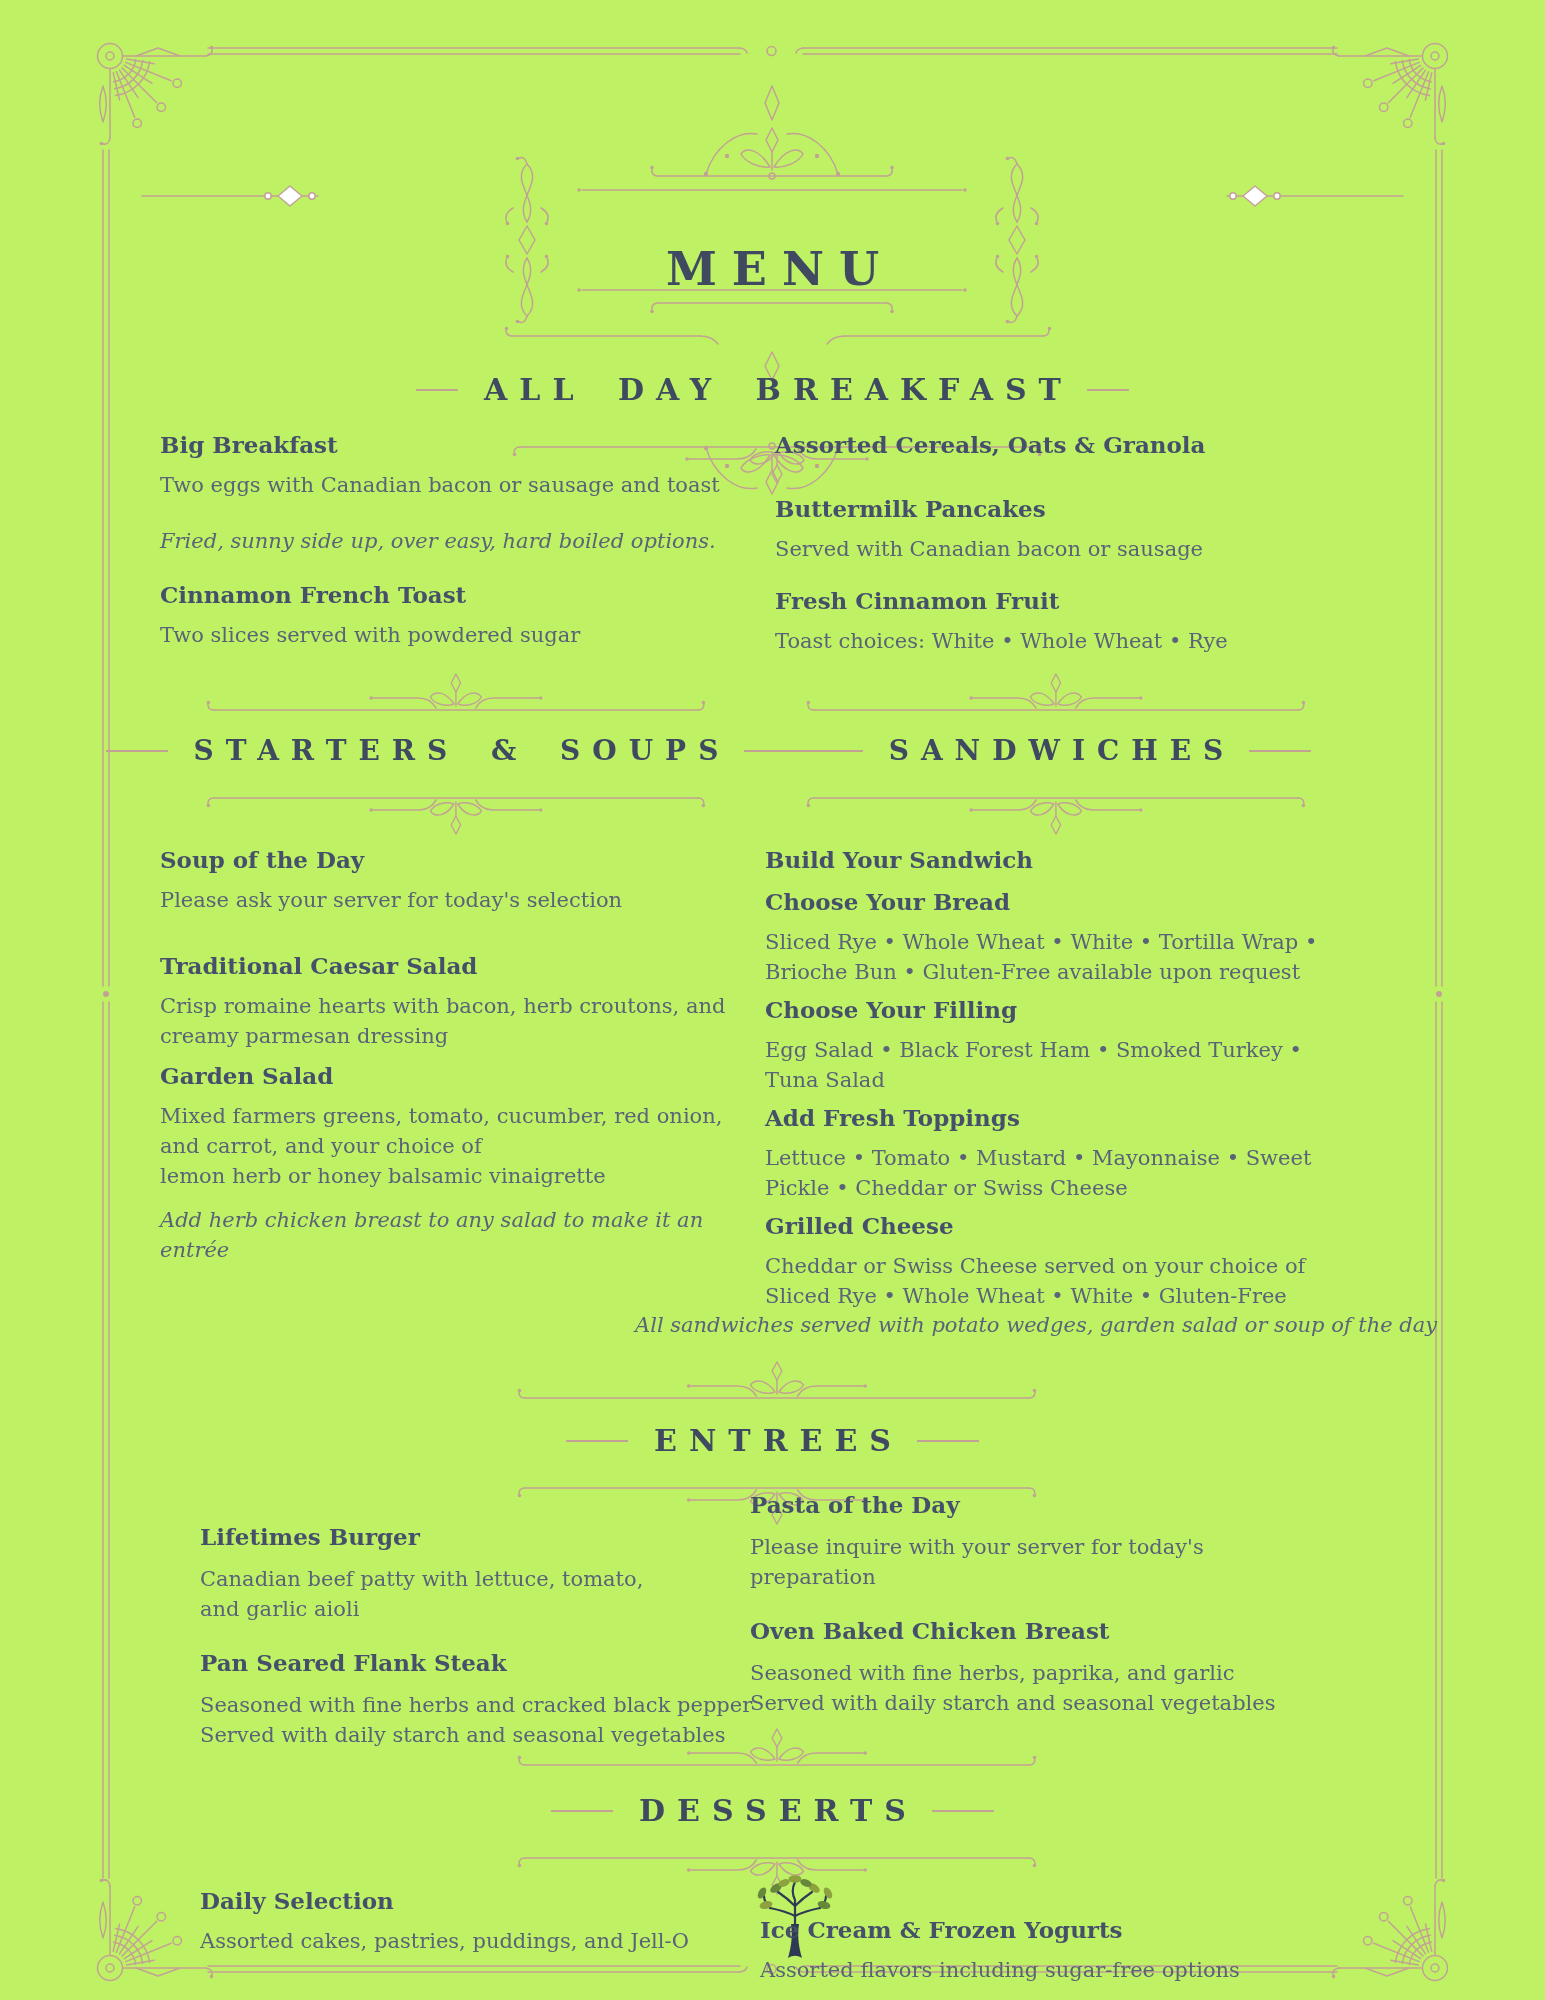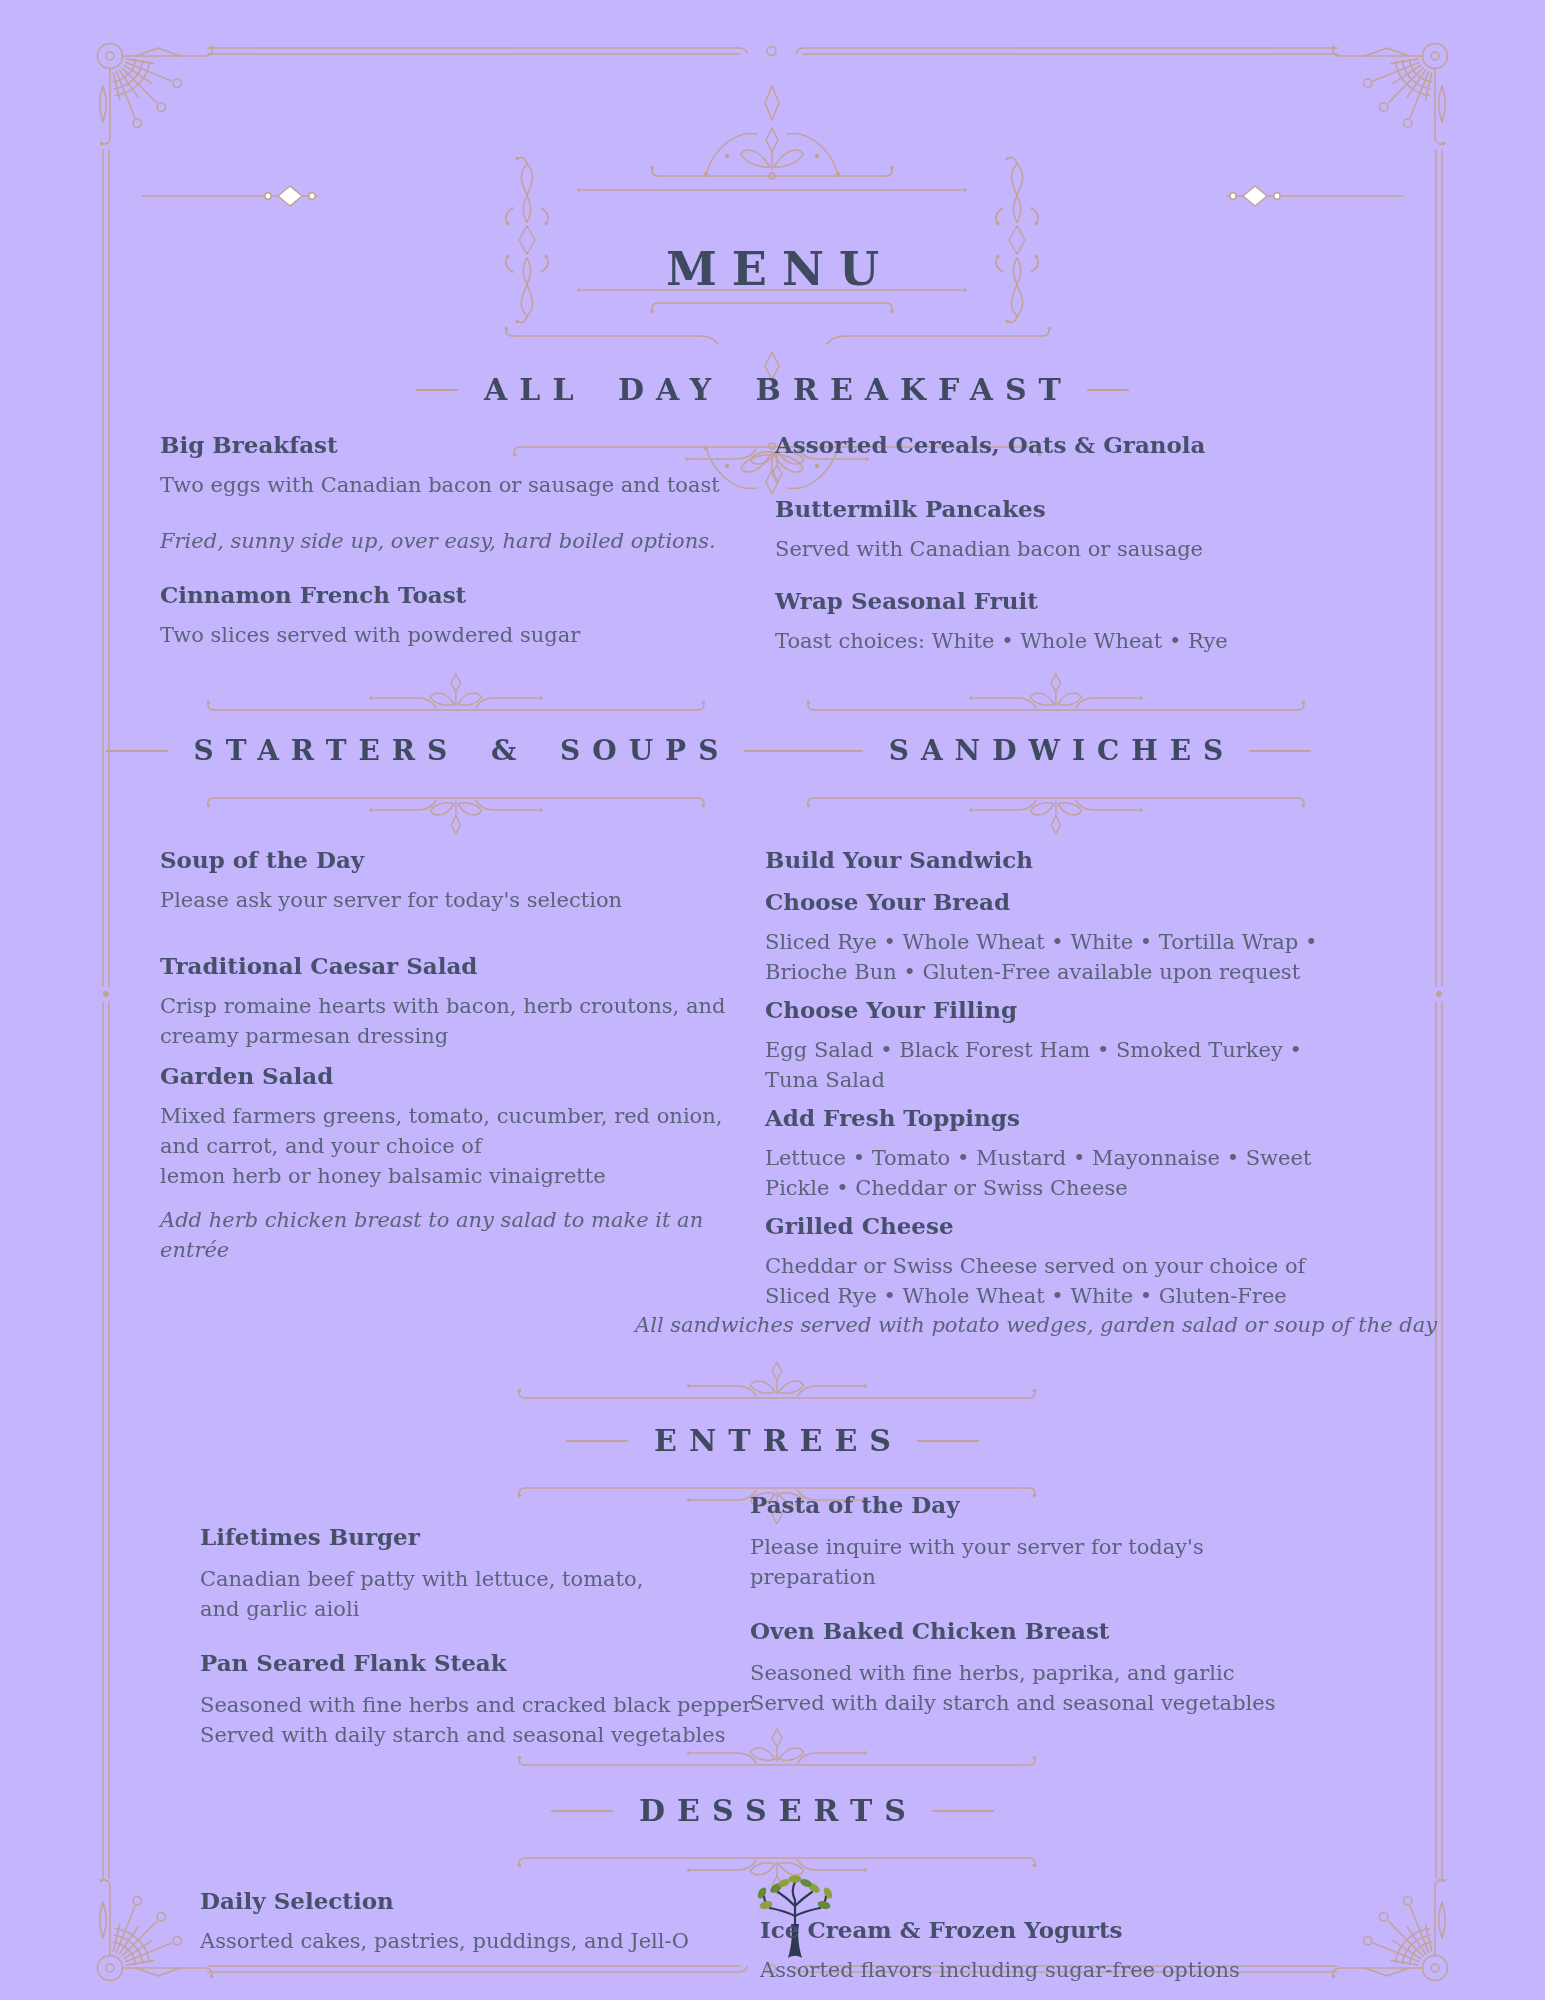--- a/index.html
+++ b/index.html
@@ -1,17 +1,17 @@
 <!DOCTYPE html>
 <html><head>
 <meta charset="utf-8">
 <style>
   html,body { margin:0; padding:0; background:#ffffff; }
   .page {
-    position:relative; width:1545px; height:2000px; background:#c4b5fd;
+    position:relative; width:1545px; height:2000px; background:#bef264;
     font-family:"DejaVu Serif","Liberation Serif",serif; overflow:hidden;
   }
   .deco { position:absolute; left:0; top:0; width:1545px; height:2000px; }
   .st  { fill:none; stroke:#c3a295; stroke-width:1.5; stroke-linecap:round; stroke-linejoin:round; }
   .stw { fill:#ffffff; stroke:#c3a295; stroke-width:1.5; stroke-linejoin:round; }
   .dotf{ fill:#c3a295; stroke:none; }
 
   .txt { position:absolute; }
   .menu-title {
     top:212px; left:0; right:0; text-align:center;
@@ -246,21 +246,21 @@
     <p class="item-desc">Two eggs with Canadian bacon or sausage and toast</p>
     <p class="note mt26">Fried, sunny side up, over easy, hard boiled options.</p>
     <p class="item-name mt24">Cinnamon French Toast</p>
     <p class="item-desc">Two slices served with powdered sugar</p>
   </div>
 
   <div class="col" style="top:430px; left:775px; width:570px;">
     <p class="item-name">Assorted Cereals, Oats &amp; Granola</p>
     <p class="item-name mt34">Buttermilk Pancakes</p>
     <p class="item-desc">Served with Canadian bacon or sausage</p>
-    <p class="item-name mt22">Wrap Seasonal Fruit</p>
+    <p class="item-name mt22">Fresh Cinnamon Fruit</p>
     <p class="item-desc">Toast choices: White • Whole Wheat • Rye</p>
   </div>
 
   <div class="txt sec-row" style="top:731px; left:156px; width:600px;">
     <span class="dash w62"></span>
     <span class="sec-title" style="font-size:28px;">STARTERS &amp; SOUPS</span>
     <span class="dash w62"></span>
   </div>
   <div class="txt sec-row" style="top:731px; left:756px; width:600px;">
     <span class="dash w62"></span>

